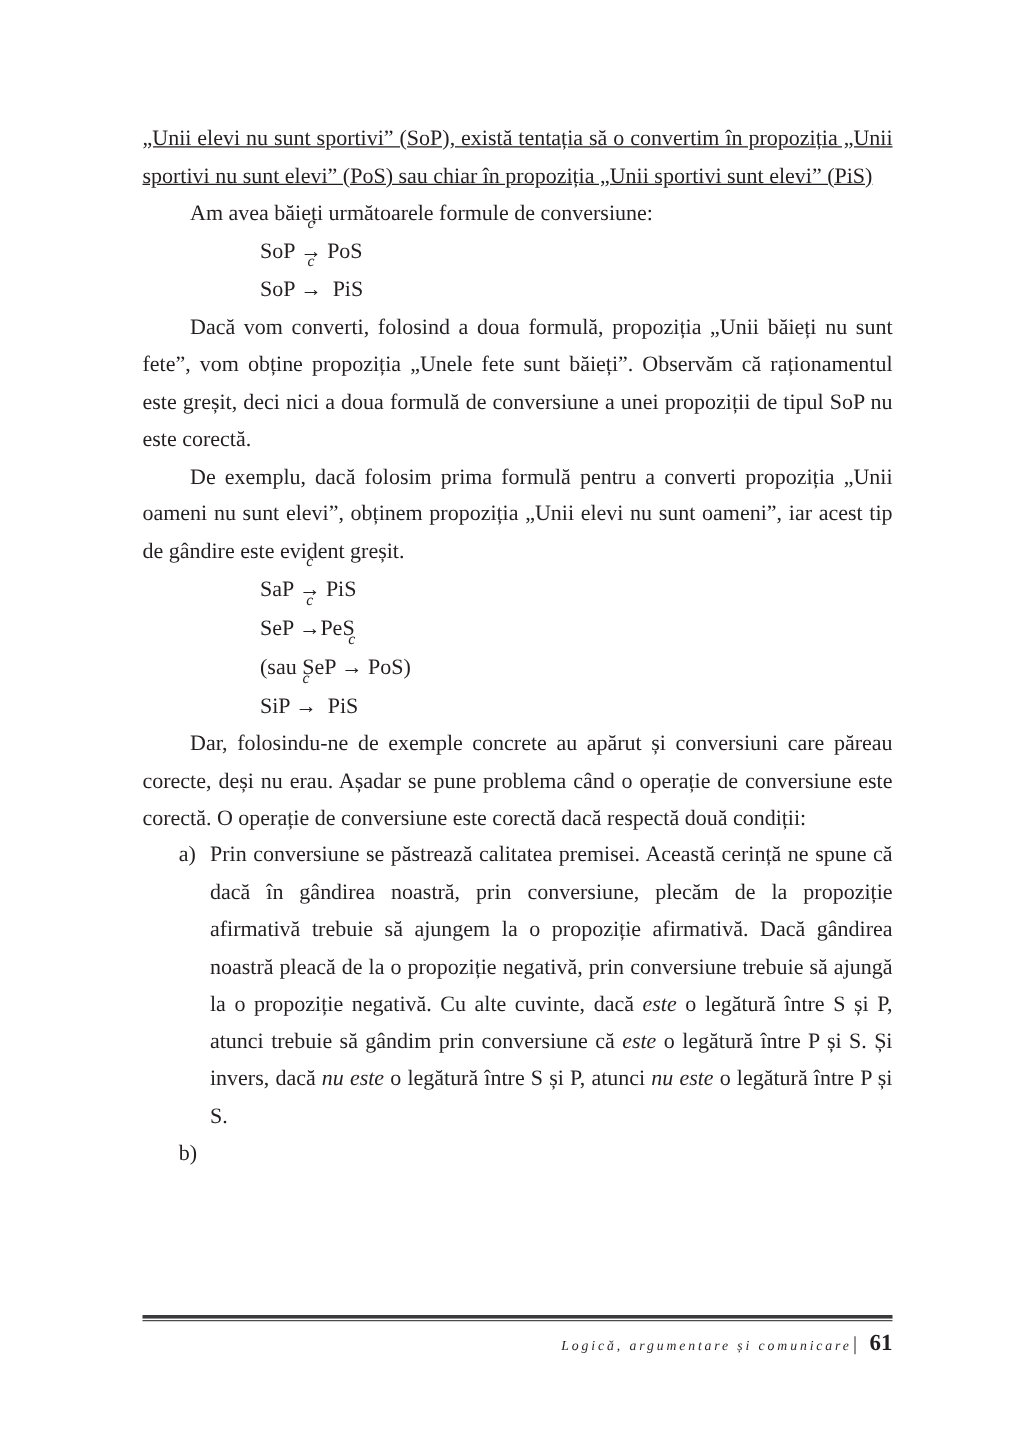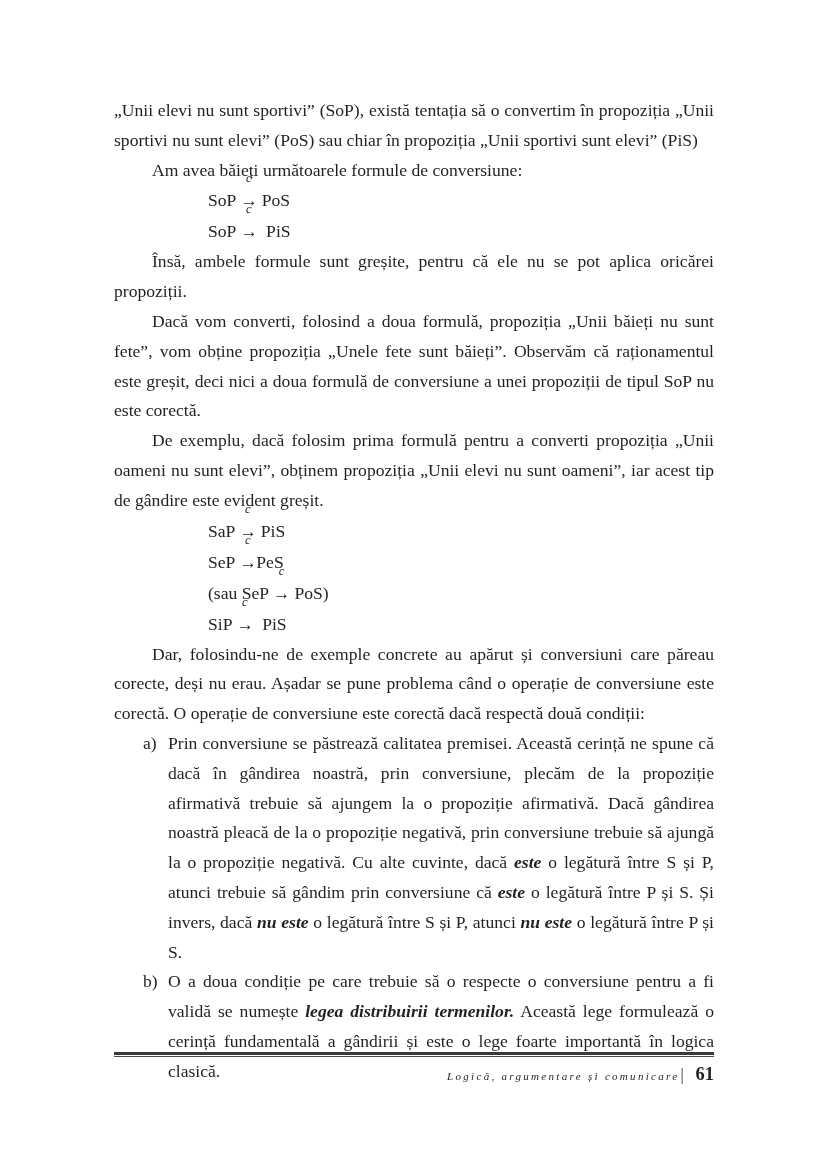--- a/index.html
+++ b/index.html
@@ -41,25 +41,25 @@
     text-align: justify;
     text-justify: inter-word;
     color: #231f20;
     hyphens: none;
   }
   .para.indent {
     text-indent: 38px;
   }
   .para.flush {
     text-indent: 0;
+    text-decoration: underline;
   }
 
   em, .ital {
     font-style: italic;
-    font-weight: bold;
   }
 
   
   .formula-block {
     margin: 0;
     padding: 0;
     list-style: none;
   }
   .formula {
     font-size: 17.6px;
@@ -146,58 +146,57 @@
   .footer-sep {
     font-style: normal;
     font-size: 16px;
     letter-spacing: 0;
     padding-left: 1px;
   }
   .footer-page {
     font-weight: bold;
     font-size: 18.4px;
     letter-spacing: 0;
-    margin-left: 12px;
+    padding-left: 10px;
   }
 </style>
 </head>
 <body>
 
 <div class="page">
 
   <div class="content">
 
     <p class="para flush">„Unii elevi nu sunt sportivi” (SoP), există tentația să o convertim în propoziția „Unii sportivi nu sunt elevi” (PoS) sau chiar în propoziția „Unii sportivi sunt elevi” (PiS)</p>
 
     <p class="para indent">Am avea băieți următoarele formule de conversiune:</p>
 
     <div class="formula-block">
         <div class="formula"><span>SoP </span><span class="op"><span class="c">c</span><span class="arrow">→</span></span><span> PoS</span></div>
         <div class="formula"><span>SoP </span><span class="op"><span class="c">c</span><span class="arrow">→</span></span><span>  PiS</span></div>
       </div>
 
-    <p class="para indent">Însă, ambele formule sunt greșite, pentru că ele nu se pot aplica oricărei propoziții.</p>
 
     <p class="para indent">Dacă vom converti, folosind a doua formulă, propoziția „Unii băieți nu sunt fete”, vom obține propoziția „Unele fete sunt băieți”. Observăm că raționamentul este greșit, deci nici a doua formulă de conversiune a unei propoziții de tipul SoP nu este corectă.</p>
 
     <p class="para indent">De exemplu, dacă folosim prima formulă pentru a converti propoziția „Unii oameni nu sunt elevi”, obținem propoziția „Unii elevi nu sunt oameni”, iar acest tip de gândire este evident greșit.</p>
 
 
     <div class="formula-block">
         <div class="formula"><span>SaP </span><span class="op"><span class="c">c</span><span class="arrow">→</span></span><span> PiS</span></div>
         <div class="formula"><span>SeP </span><span class="op"><span class="c">c</span><span class="arrow">→</span></span><span>PeS</span></div>
         <div class="formula"><span>(sau </span><span>SeP </span><span class="op"><span class="c">c</span><span class="arrow">→</span></span><span> PoS)</span></div>
         <div class="formula"><span>SiP </span><span class="op"><span class="c">c</span><span class="arrow">→</span></span><span>  PiS</span></div>
       </div>
 
     <p class="para indent">Dar, folosindu-ne de exemple concrete au apărut și conversiuni care păreau corecte, deși nu erau. Așadar se pune problema când o operație de conversiune este corectă. O operație de conversiune este corectă dacă respectă două condiții:</p>
 
     <ol class="lettered-list">
         <li class="lettered-item"><span class="marker">a)</span><span>Prin conversiune se păstrează calitatea premisei. Această cerință ne spune că dacă în gândirea noastră, prin conversiune, plecăm de la propoziție afirmativă trebuie să ajungem la o propoziție afirmativă. Dacă gândirea noastră pleacă de la o propoziție negativă, prin conversiune trebuie să ajungă la o propoziție negativă. Cu alte cuvinte, dacă <em>este</em> o legătură între S și P, atunci trebuie să gândim prin conversiune că <em>este</em> o legătură între P și S. Și invers, dacă <em>nu este</em> o legătură între S și P, atunci <em>nu este</em> o legătură între P și S.</span></li>
-        <li class="lettered-item"><span class="marker">b)</span><span>O a doua condiție pe care trebuie să o respecte o conversiune pentru a fi validă se numește <em>legea distribuirii termenilor.</em> Această lege formulează o cerință fundamentală a gândirii și este o lege foarte importantă în logica clasică.</span></li>
+        <li class="lettered-item"><span class="marker">b)</span></li>
       </ol>
 
   </div>
 
   <div class="footer">
     <div class="footer-rule-thick"></div>
     <div class="footer-rule-gap"></div>
     <div class="footer-rule-thin"></div>
     <div class="footer-line">
       <span class="footer-title">Logică, argumentare și comunicare</span><span class="footer-sep">|</span><span class="footer-page">61</span>

